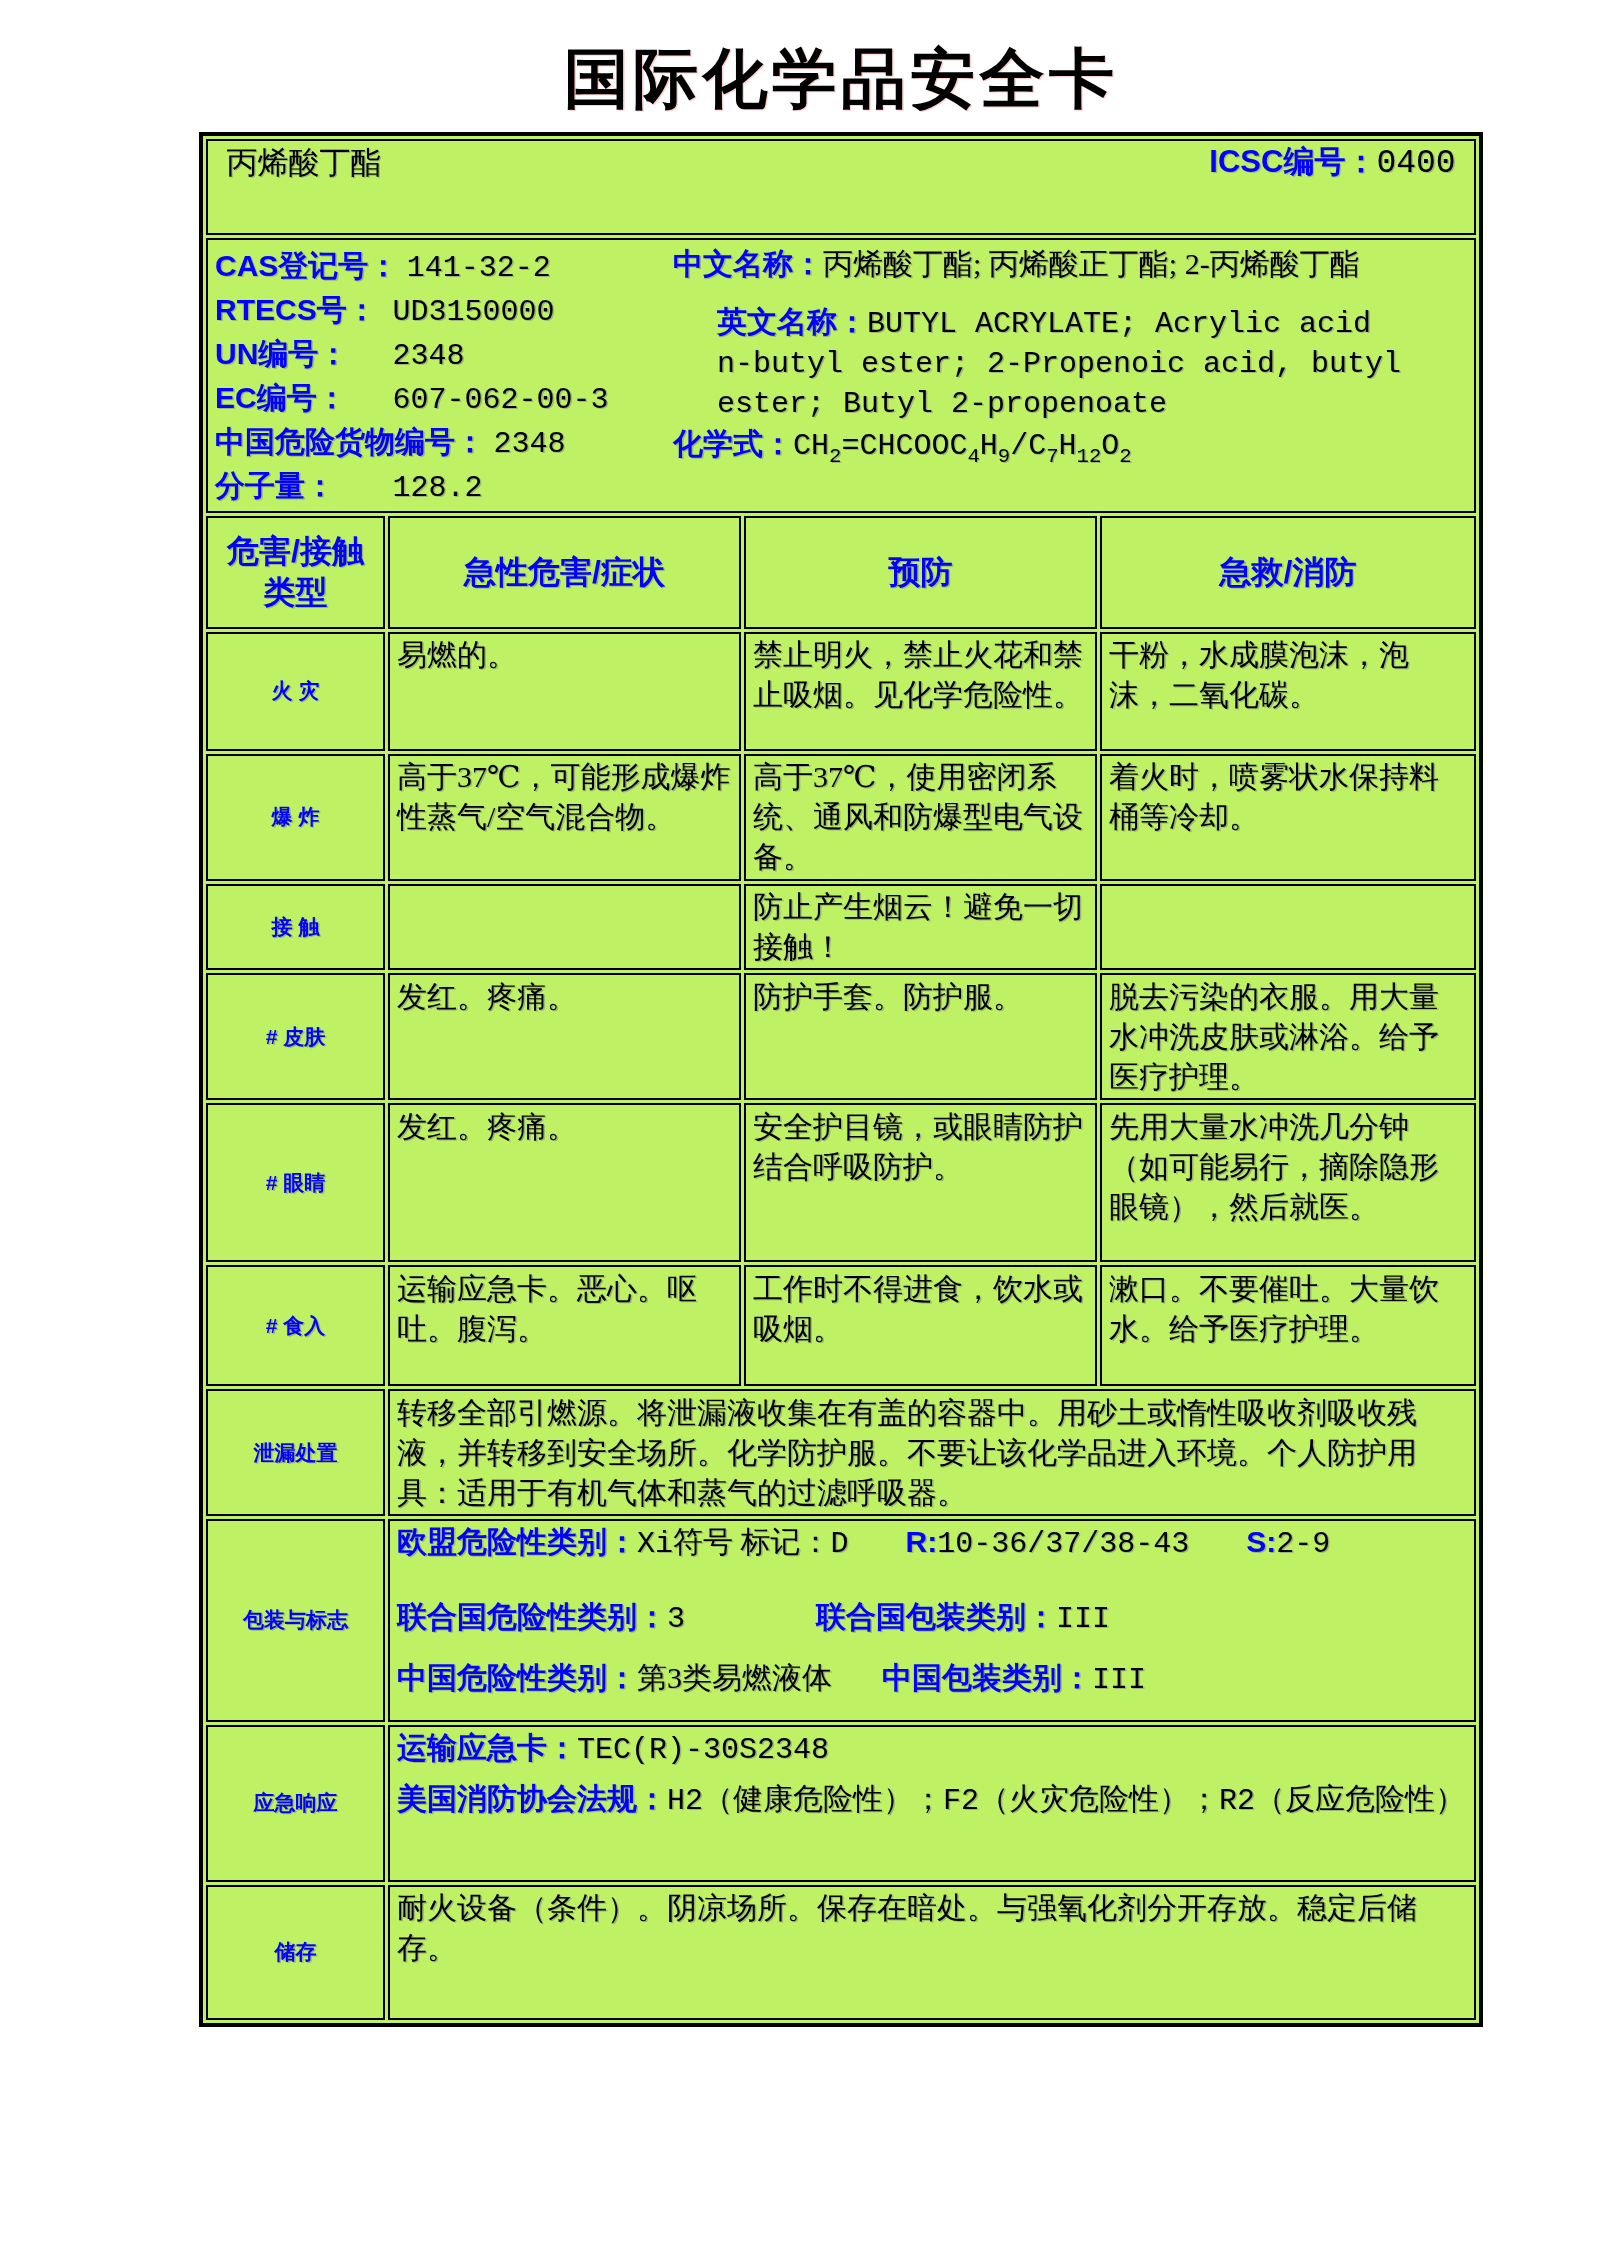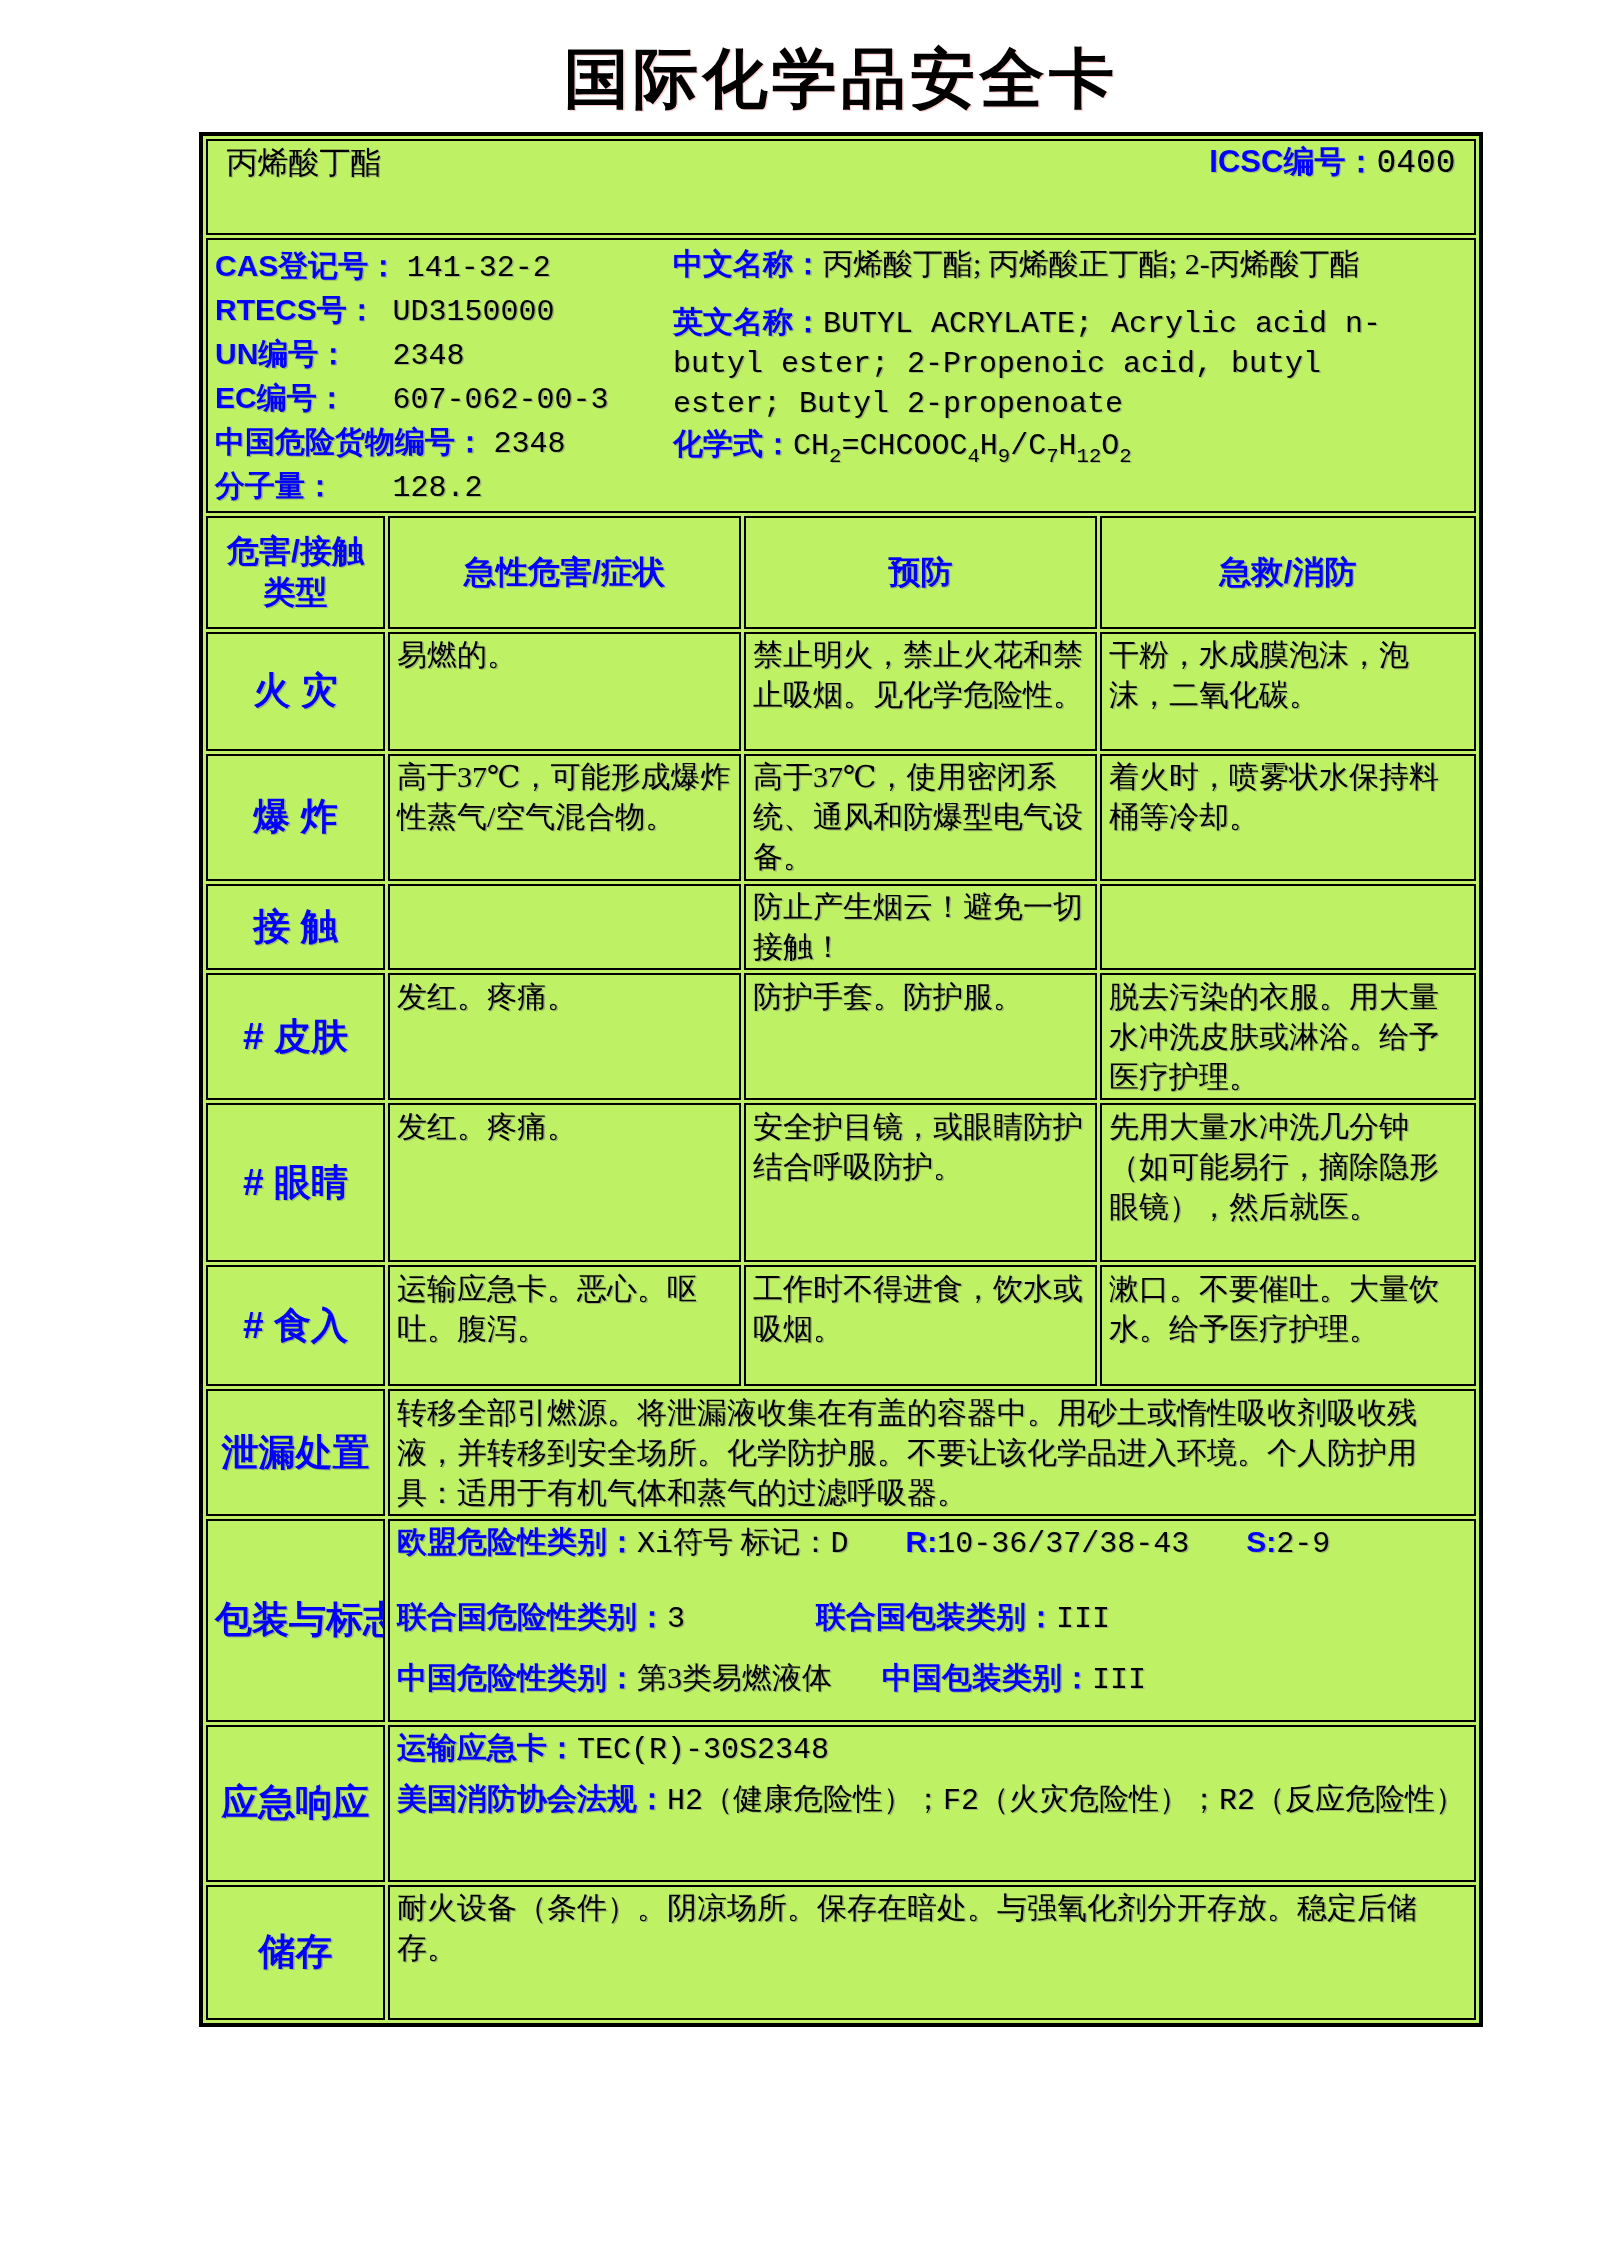--- a/index.html
+++ b/index.html
@@ -30,28 +30,28 @@
   .titlebar{display:flex;justify-content:space-between;align-items:center;height:100%;padding:0 11.4px;font-size:31px;}
   .titlebar .mono{font-size:33px;}
 
   .info{display:flex;padding:4.3px 0 0 0;}
   .info-left{width:458px;flex:none;}
   .idrow{line-height:41px;white-space:nowrap;}
   .idrow .lbl{display:inline-block;min-width:169px;}
   .idrow .val{margin-left:8.5px;}
   .info-right{flex:1;max-width:742px;}
   .namepara{line-height:38px;}
-  .namepara.en{margin-top:20px;}
+  .namepara.en{margin-top:20px;margin-left:44px;}
   .formula{line-height:38px;margin-top:1.4px;}
 
   .hhead{text-align:center;vertical-align:middle;color:#0202fd;font-weight:bold;
      font-family:"Liberation Sans","DejaVu Sans",sans-serif;font-size:32px;
      white-space:pre-line;line-height:41px;}
   .rowlabel{text-align:center;vertical-align:middle;color:#0202fd;font-weight:bold;
-     font-family:"Liberation Sans","DejaVu Sans",sans-serif;font-size:37px;white-space:nowrap;}
+     font-family:"Liberation Sans","DejaVu Sans",sans-serif;font-size:21px;white-space:nowrap;}
   .cc{}
   .sline{line-height:40px;}
 </style>
 </head>
 <body>
 
 <div>
   <div class="doc-title">国际化学品安全卡</div>
 
   <table class="card">

